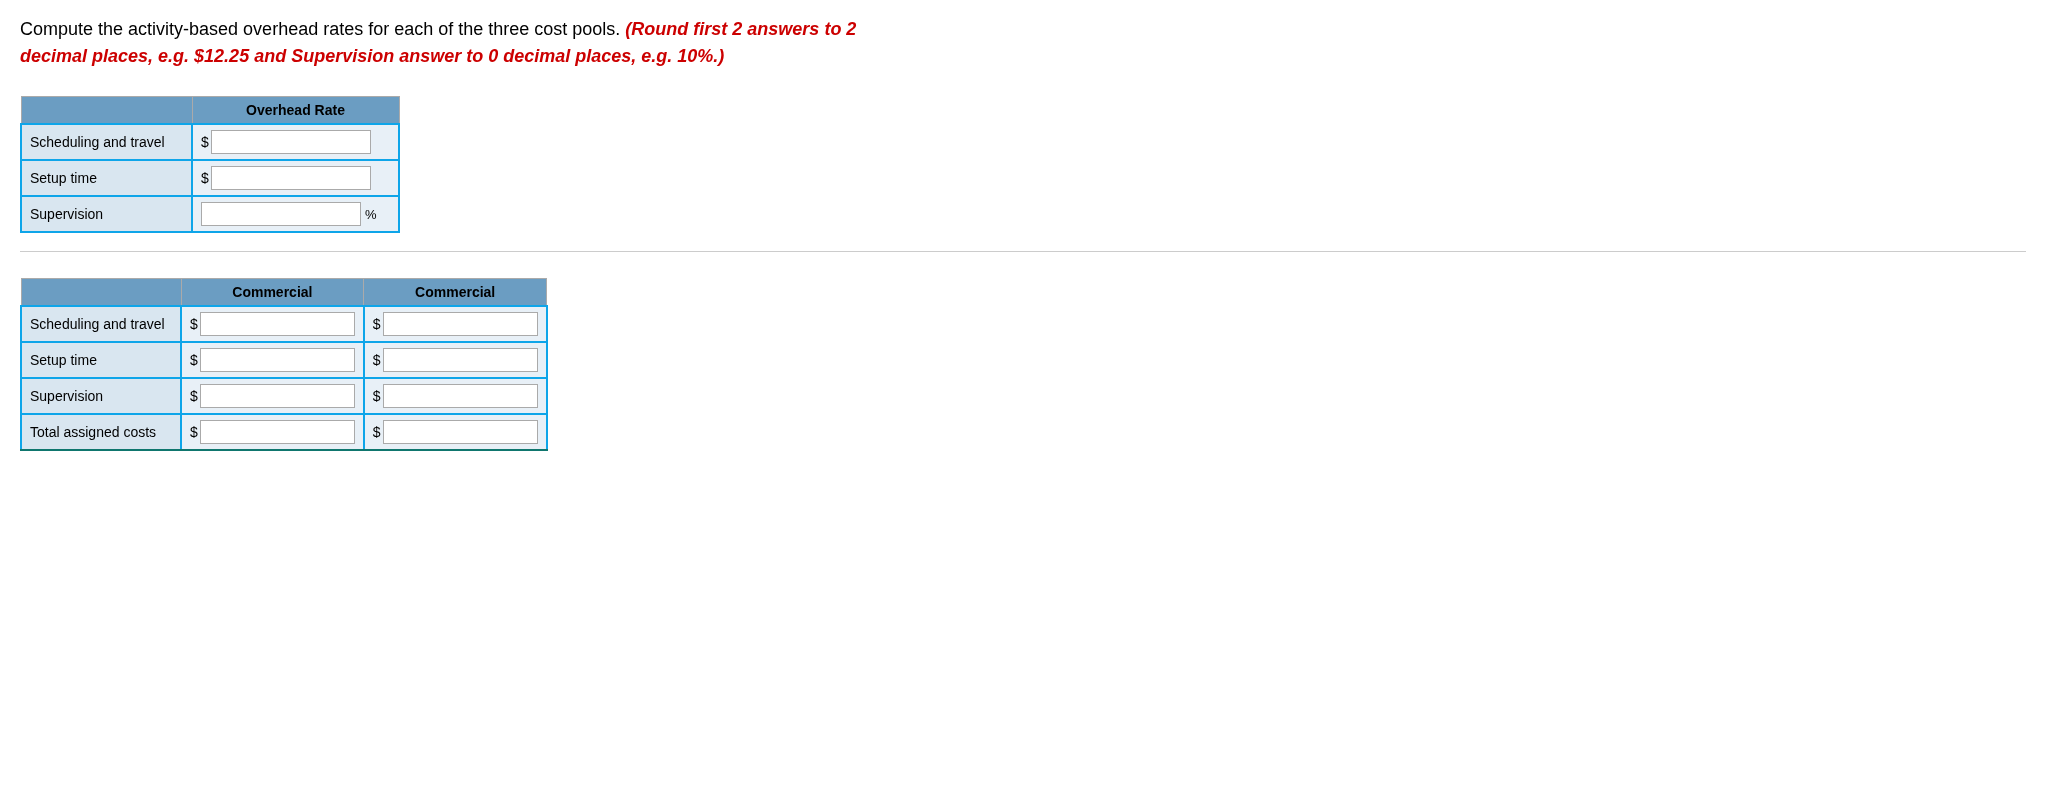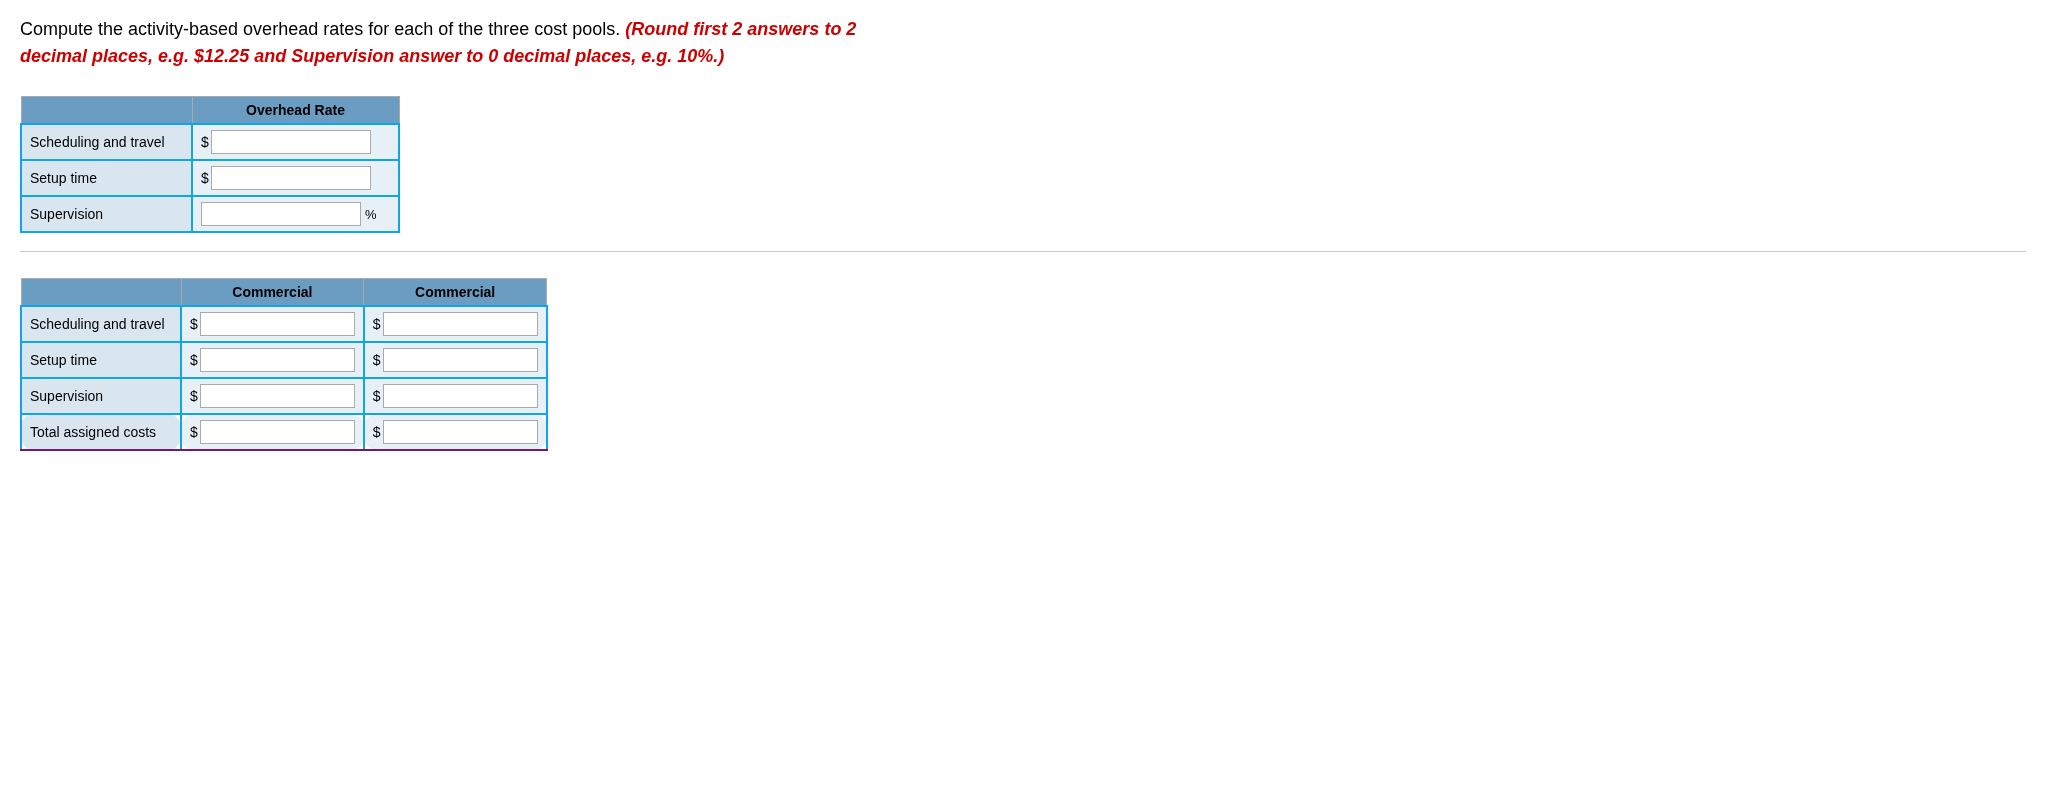--- a/index.html
+++ b/index.html
@@ -79,22 +79,21 @@
     }
     .table2 tbody tr td.row-label {
       background: #d9e6f0;
       min-width: 160px;
     }
     .table2 .input-cell input[type="text"] {
       width: 155px;
     }
     .table2 tbody tr:last-child td {
       border-top: 2px solid #555;
-      border-bottom: 2px solid #701a75;
-      border-radius: 13px;
+      border-bottom: 2px solid #0f766e;
     }
   </style>
 </head>
 <body>
 
 <div class="section">
   <p class="instruction">
     <span>Compute the activity-based overhead rates for each of the three cost pools. </span><span class="highlight">(Round first 2 answers to 2 decimal places, e.g. $12.25 and Supervision answer to 0 decimal places, e.g. 10%.)</span>
   </p>
 

